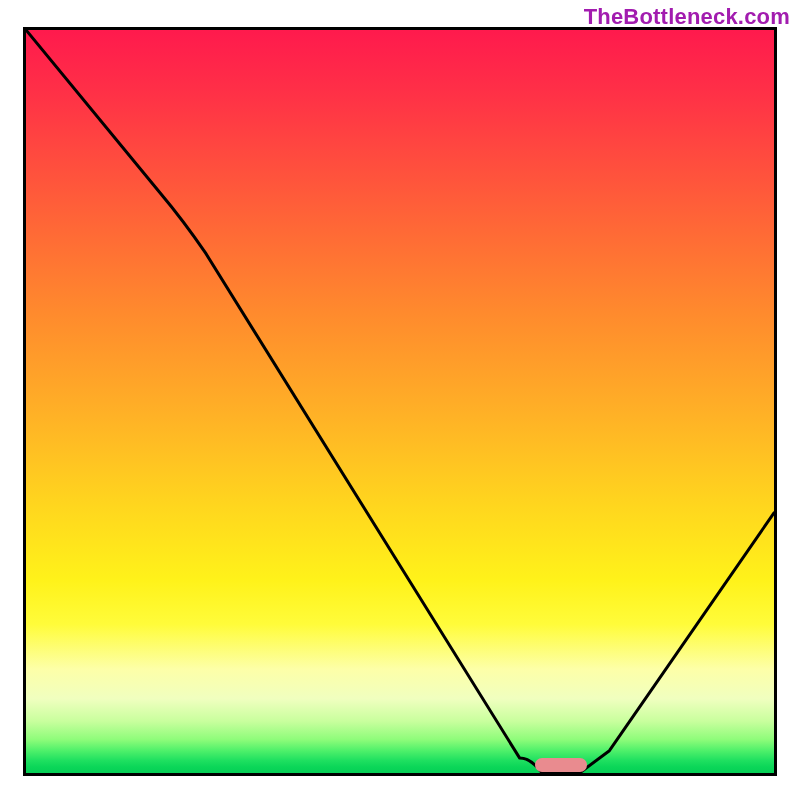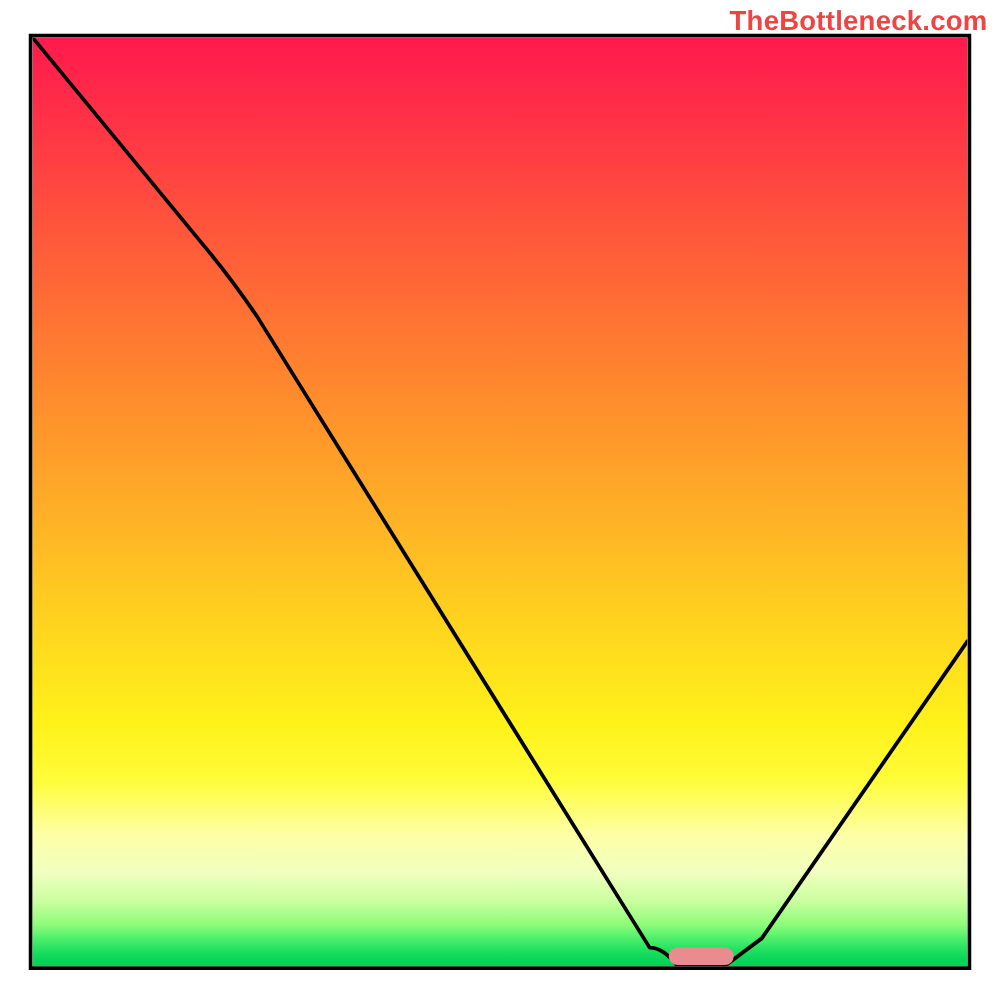--- a/index.html
+++ b/index.html
@@ -15,21 +15,21 @@
     width: 800px;
     height: 800px;
     box-sizing: border-box;
   }
   .watermark {
     position: absolute;
     top: 4px;
     right: 10px;
     font-size: 22px;
     font-weight: 600;
-    color: #ef4444;
+    color: #a21caf;
     letter-spacing: 0.2px;
   }
   .plot-frame {
     position: absolute;
     left: 23px;
     top: 27px;
     width: 754px;    
     height: 749px;   
     border: 3px solid #000;
     box-sizing: border-box;

